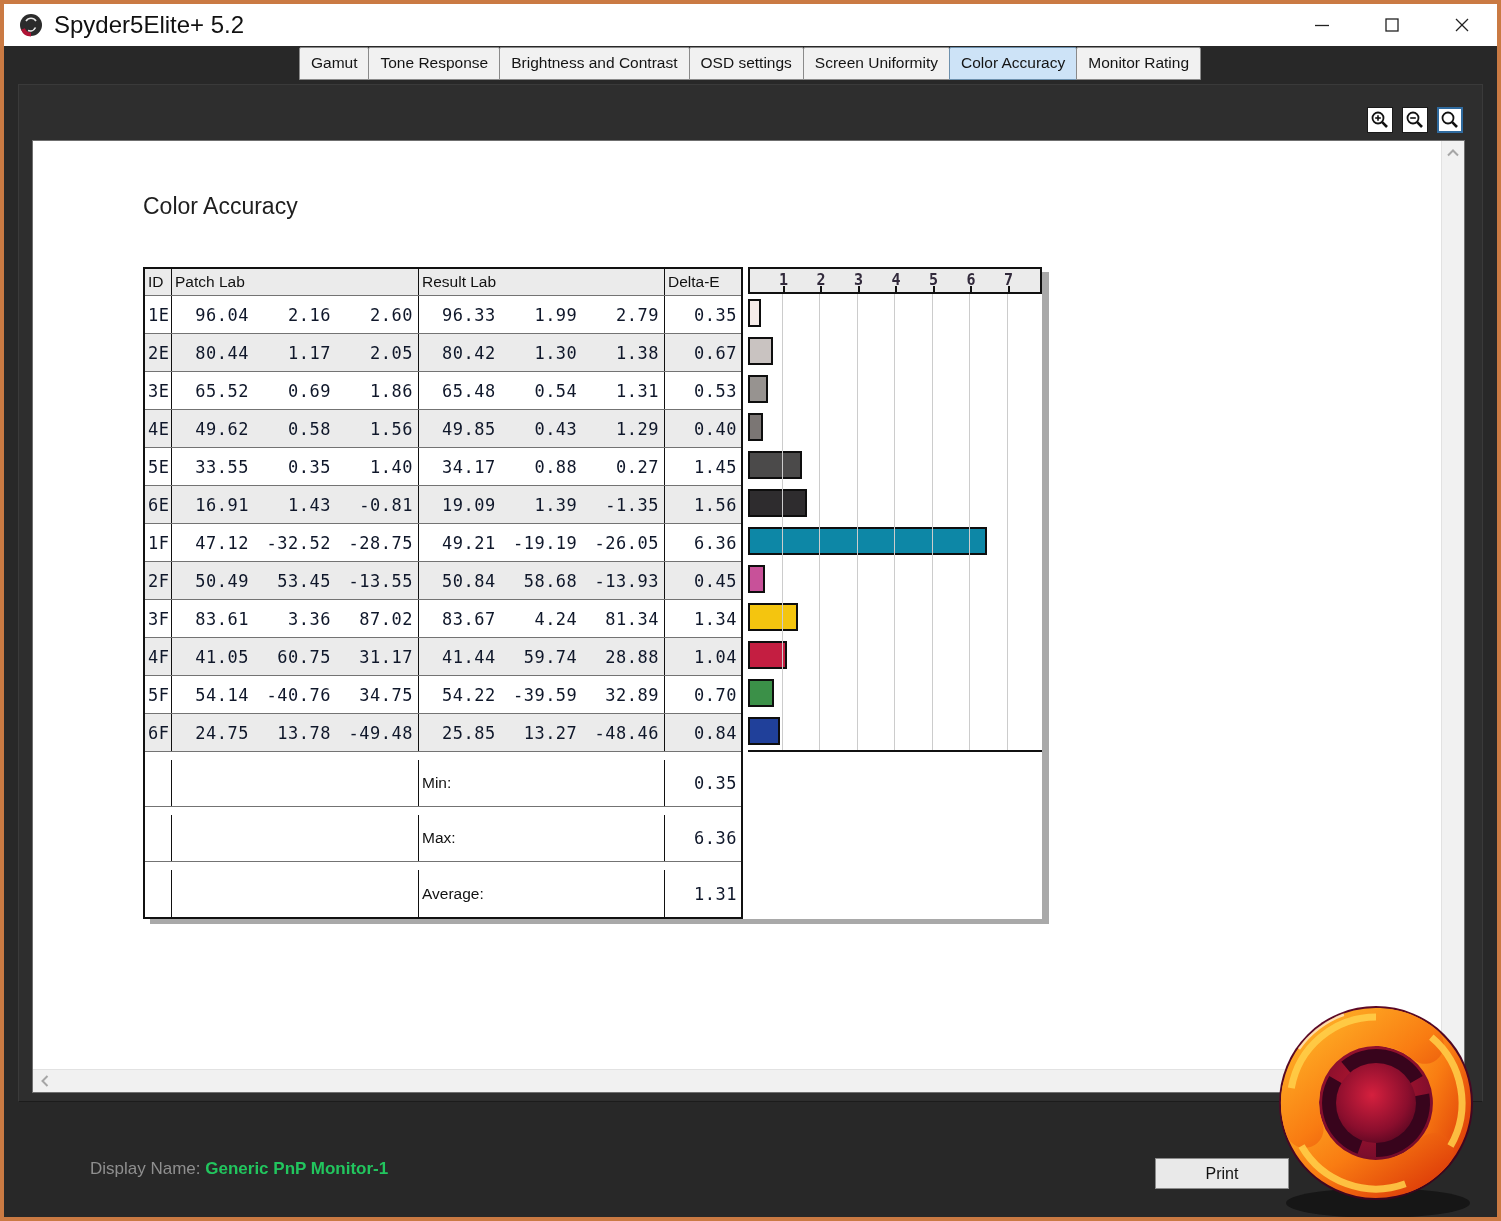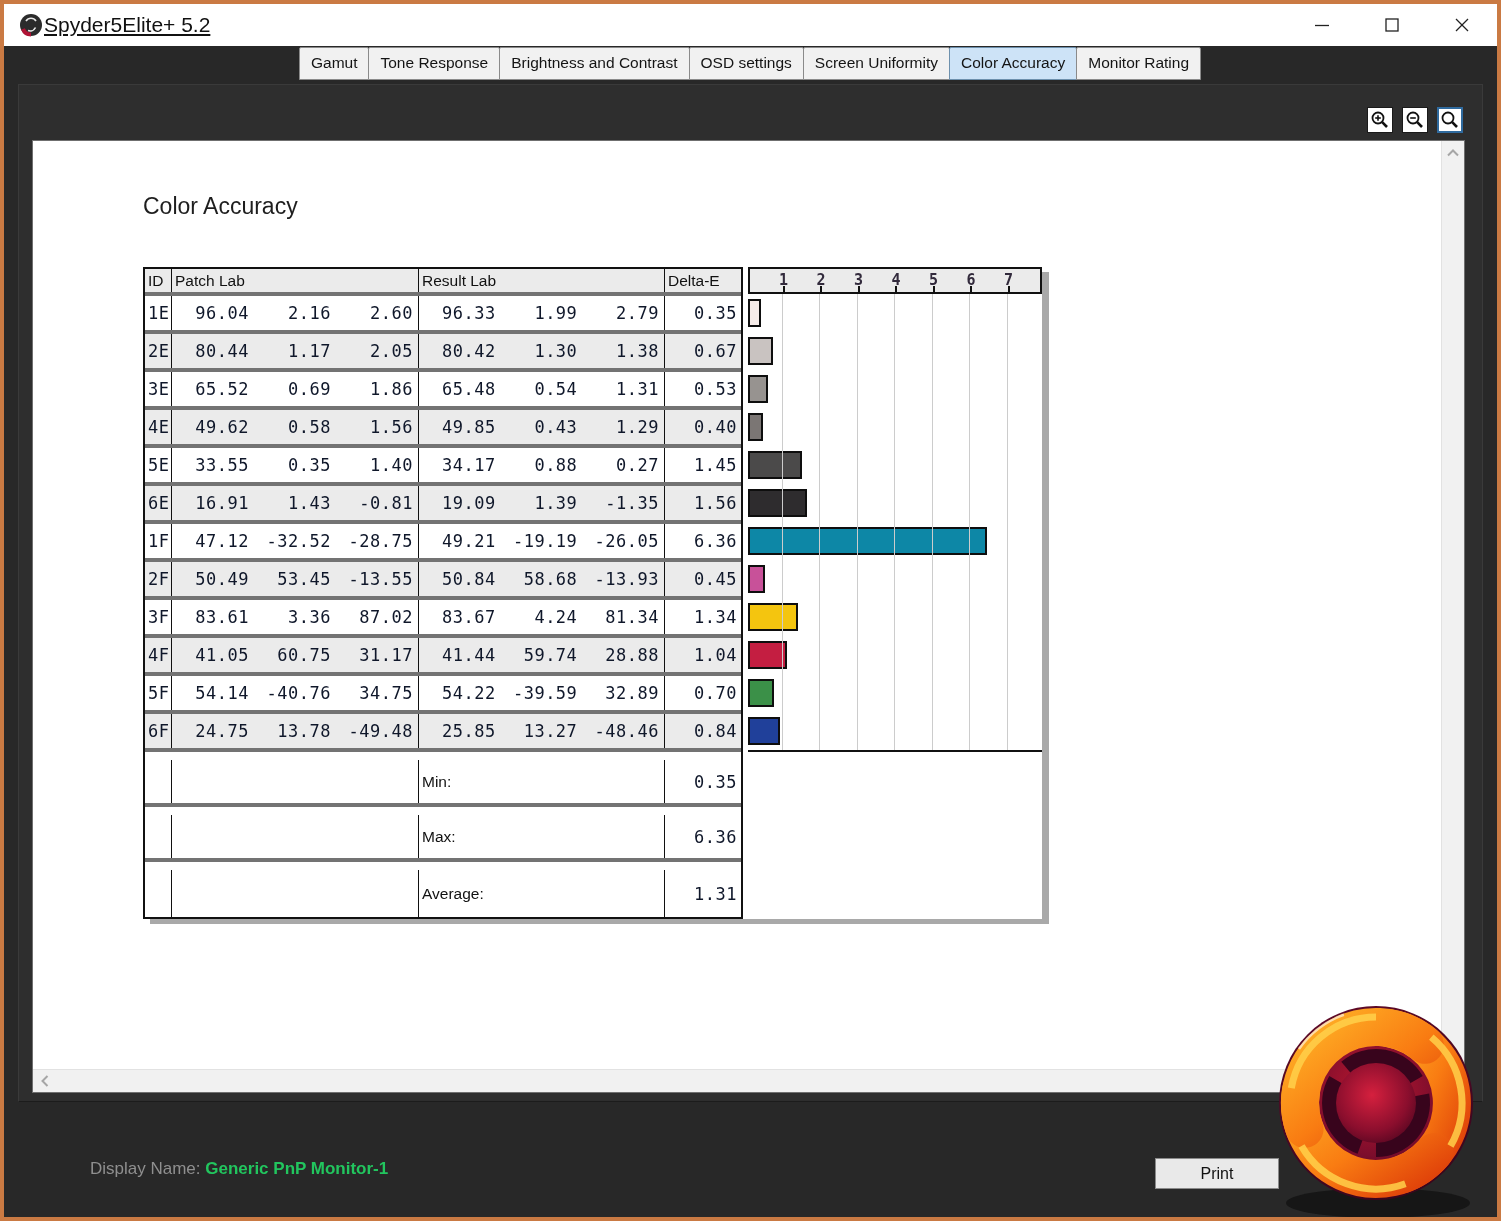--- a/index.html
+++ b/index.html
@@ -4,21 +4,21 @@
 <style>
   html,body{margin:0;padding:0;}
   body{
     width:1501px;height:1221px;position:relative;overflow:hidden;
     background:#282828;font-family:"Liberation Sans",sans-serif;
   }
   
   .win-border{position:absolute;inset:0;border:4px solid #ca7a43;box-sizing:border-box;z-index:60;pointer-events:none;}
   .titlebar{position:absolute;left:4px;top:4px;right:4px;height:42px;background:#ffffff;display:flex;align-items:center;z-index:5;}
   .app-icon{margin-left:14px;width:26px;height:26px;flex:0 0 auto;}
-  .title-text{font-size:21px;color:#111;text-decoration:underline;}
+  .title-text{margin-left:10px;font-size:24px;color:#111;}
   .win-controls{margin-left:auto;display:flex;height:100%;}
   .win-btn{width:70px;height:100%;display:flex;align-items:center;justify-content:center;cursor:default;}
   
   .frame{position:absolute;left:18px;right:18px;top:84px;height:1016px;background:#2e2e2e;border:1px solid #3a3a3a;border-bottom-color:#1c1c1c;z-index:1;}
   .tabbar{position:absolute;top:47px;left:0;right:0;display:flex;justify-content:center;z-index:6;}
   .tab{background:#f1f1f1;border:1px solid #8a8a8a;margin-left:-1px;padding:6px 11px 7px 11px;font-size:15.5px;color:#141414;border-radius:2px 2px 0 0;white-space:nowrap;}
   .tab.active{background:#cde3f7;border-color:#6d90ad;}
   
   .zoom-tools{position:absolute;top:107px;right:38px;display:flex;gap:9px;z-index:12;}
   .tool-btn{width:26px;height:26px;background:#fff;border:1px solid #1a1a1a;display:flex;align-items:center;justify-content:center;box-sizing:border-box;}
@@ -30,21 +30,21 @@
   .v-scroll{position:absolute;top:0;right:0;width:22px;bottom:22px;background:#f1f1f1;border-left:1px solid #e2e2e2;}
   .h-scroll{position:absolute;left:0;right:22px;bottom:0;height:22px;background:#f1f1f1;border-top:1px solid #e2e2e2;}
   .sb-corner{position:absolute;right:0;bottom:0;width:22px;height:22px;background:#f1f1f1;}
   .sb-arrow{position:absolute;display:flex;align-items:center;justify-content:center;}
   .sb-up{top:2px;left:0;width:22px;height:20px;}
   .sb-down{bottom:2px;left:0;width:22px;height:20px;}
   .sb-left{left:2px;top:0;width:20px;height:22px;}
   
   .report{position:absolute;left:110px;top:126px;display:flex;box-shadow:7px 5px 0 #a9a9a9;}
   .tbl{width:600px;border:2px solid #111;box-sizing:border-box;background:#fff;}
-  .trow,.hrow,.srow{display:grid;grid-template-columns:27px 247px 246px 76px;box-sizing:border-box;border-bottom:4px solid #737373;}
+  .trow,.hrow,.srow{display:grid;grid-template-columns:27px 247px 246px 76px;box-sizing:border-box;border-bottom:1px solid #737373;}
   .hrow{height:27px;background:#ebebeb;}
   .trow{height:38px;}
   .trow.alt{background:#ebebeb;}
   .srow{height:47px;margin-top:8px;}
   .srow:last-child{border-bottom:none;}
   .c{border-right:1px solid #111;display:flex;align-items:center;box-sizing:border-box;overflow:hidden;}
   .c:last-child{border-right:none;}
   .hc{font-size:15.5px;color:#111;padding-left:3px;}
   .mono{font-family:"DejaVu Sans Mono",monospace;font-size:17px;letter-spacing:0.5px;color:#0f172a;}
   .cid{padding-left:3px;}
@@ -56,21 +56,21 @@
   .chart{position:relative;width:294px;height:570px;margin-left:5px;background:#fff;}
   .chart-head{position:absolute;left:0;top:0;width:294px;height:27px;background:#ebebeb;border:2px solid #111;box-sizing:border-box;}
   .axis-num{position:absolute;top:2px;transform:translateX(-50%);font-family:"DejaVu Sans Mono",monospace;font-weight:bold;font-size:15px;color:#322a3c;}
   .tick{position:absolute;bottom:0;width:2px;height:6px;background:#111;}
   .gl{position:absolute;top:27px;height:458px;width:1px;background:#cccccc;}
   .axis-line{position:absolute;top:483px;left:0;width:294px;height:2px;background:#111;}
   .bar{position:absolute;left:0;height:28px;border:2px solid #0e0e0e;box-sizing:border-box;}
   
   .footer-text{position:absolute;left:90px;top:1159px;font-size:17px;color:#8f8f8f;z-index:12;}
   .footer-text b{color:#22c55e;}
-  .print-btn{position:absolute;left:1155px;top:1158px;width:124px;height:31px;background:#e9e9e9;border:1px solid #8a8a8a;box-sizing:border-box;display:flex;align-items:center;justify-content:center;font-size:16px;color:#111;z-index:12;}
+  .print-btn{position:absolute;left:1155px;top:1158px;width:134px;height:31px;background:#e9e9e9;border:1px solid #8a8a8a;box-sizing:border-box;display:flex;align-items:center;justify-content:center;font-size:16px;color:#111;z-index:12;}
   .logo{position:absolute;left:1272px;top:1000px;width:212px;height:221px;z-index:40;}
 </style>
 </head>
 <body>
 
 <div class="titlebar">
   <svg class="app-icon" viewBox="0 0 26 26">
     <circle cx="13" cy="13" r="11" fill="#2b2b2b"></circle>
     <path d="M5,17 A8.5,8.5 0 0 0 13,22.5" stroke="#b01335" stroke-width="4" fill="none"></path>
     <path d="M8,9 A6,6 0 0 1 18,9" stroke="#e9e9e9" stroke-width="1.6" fill="none"></path>

